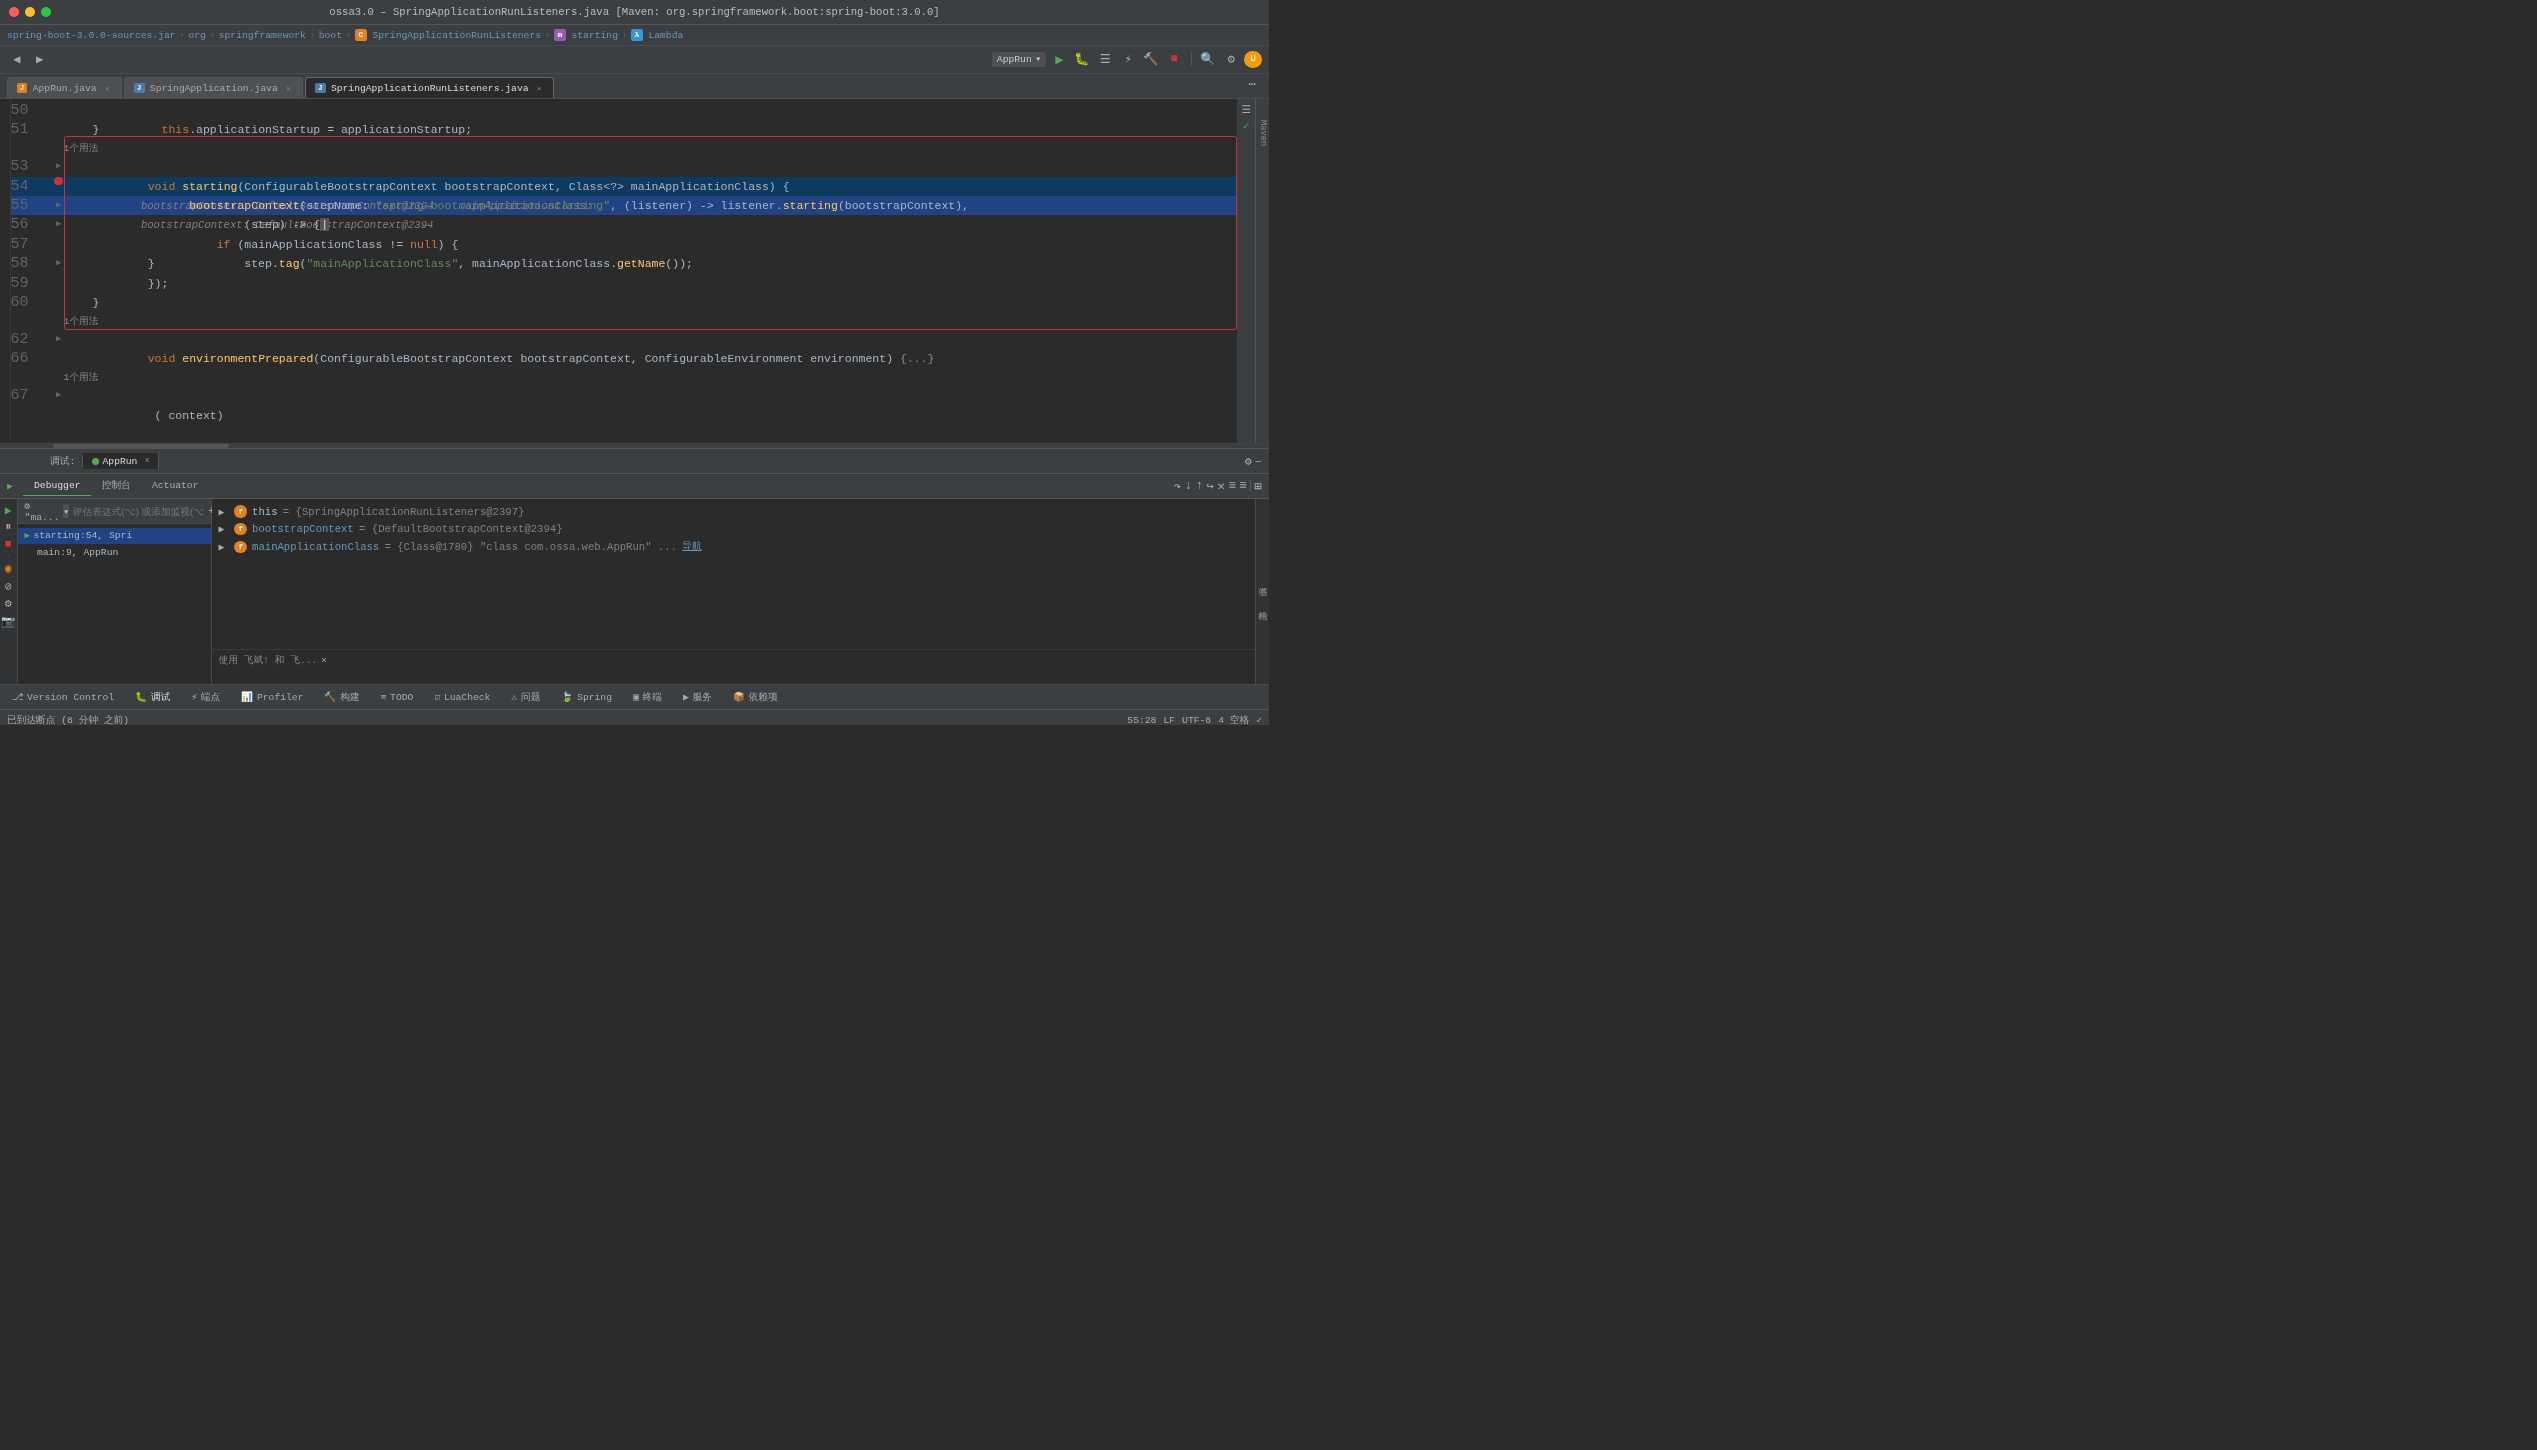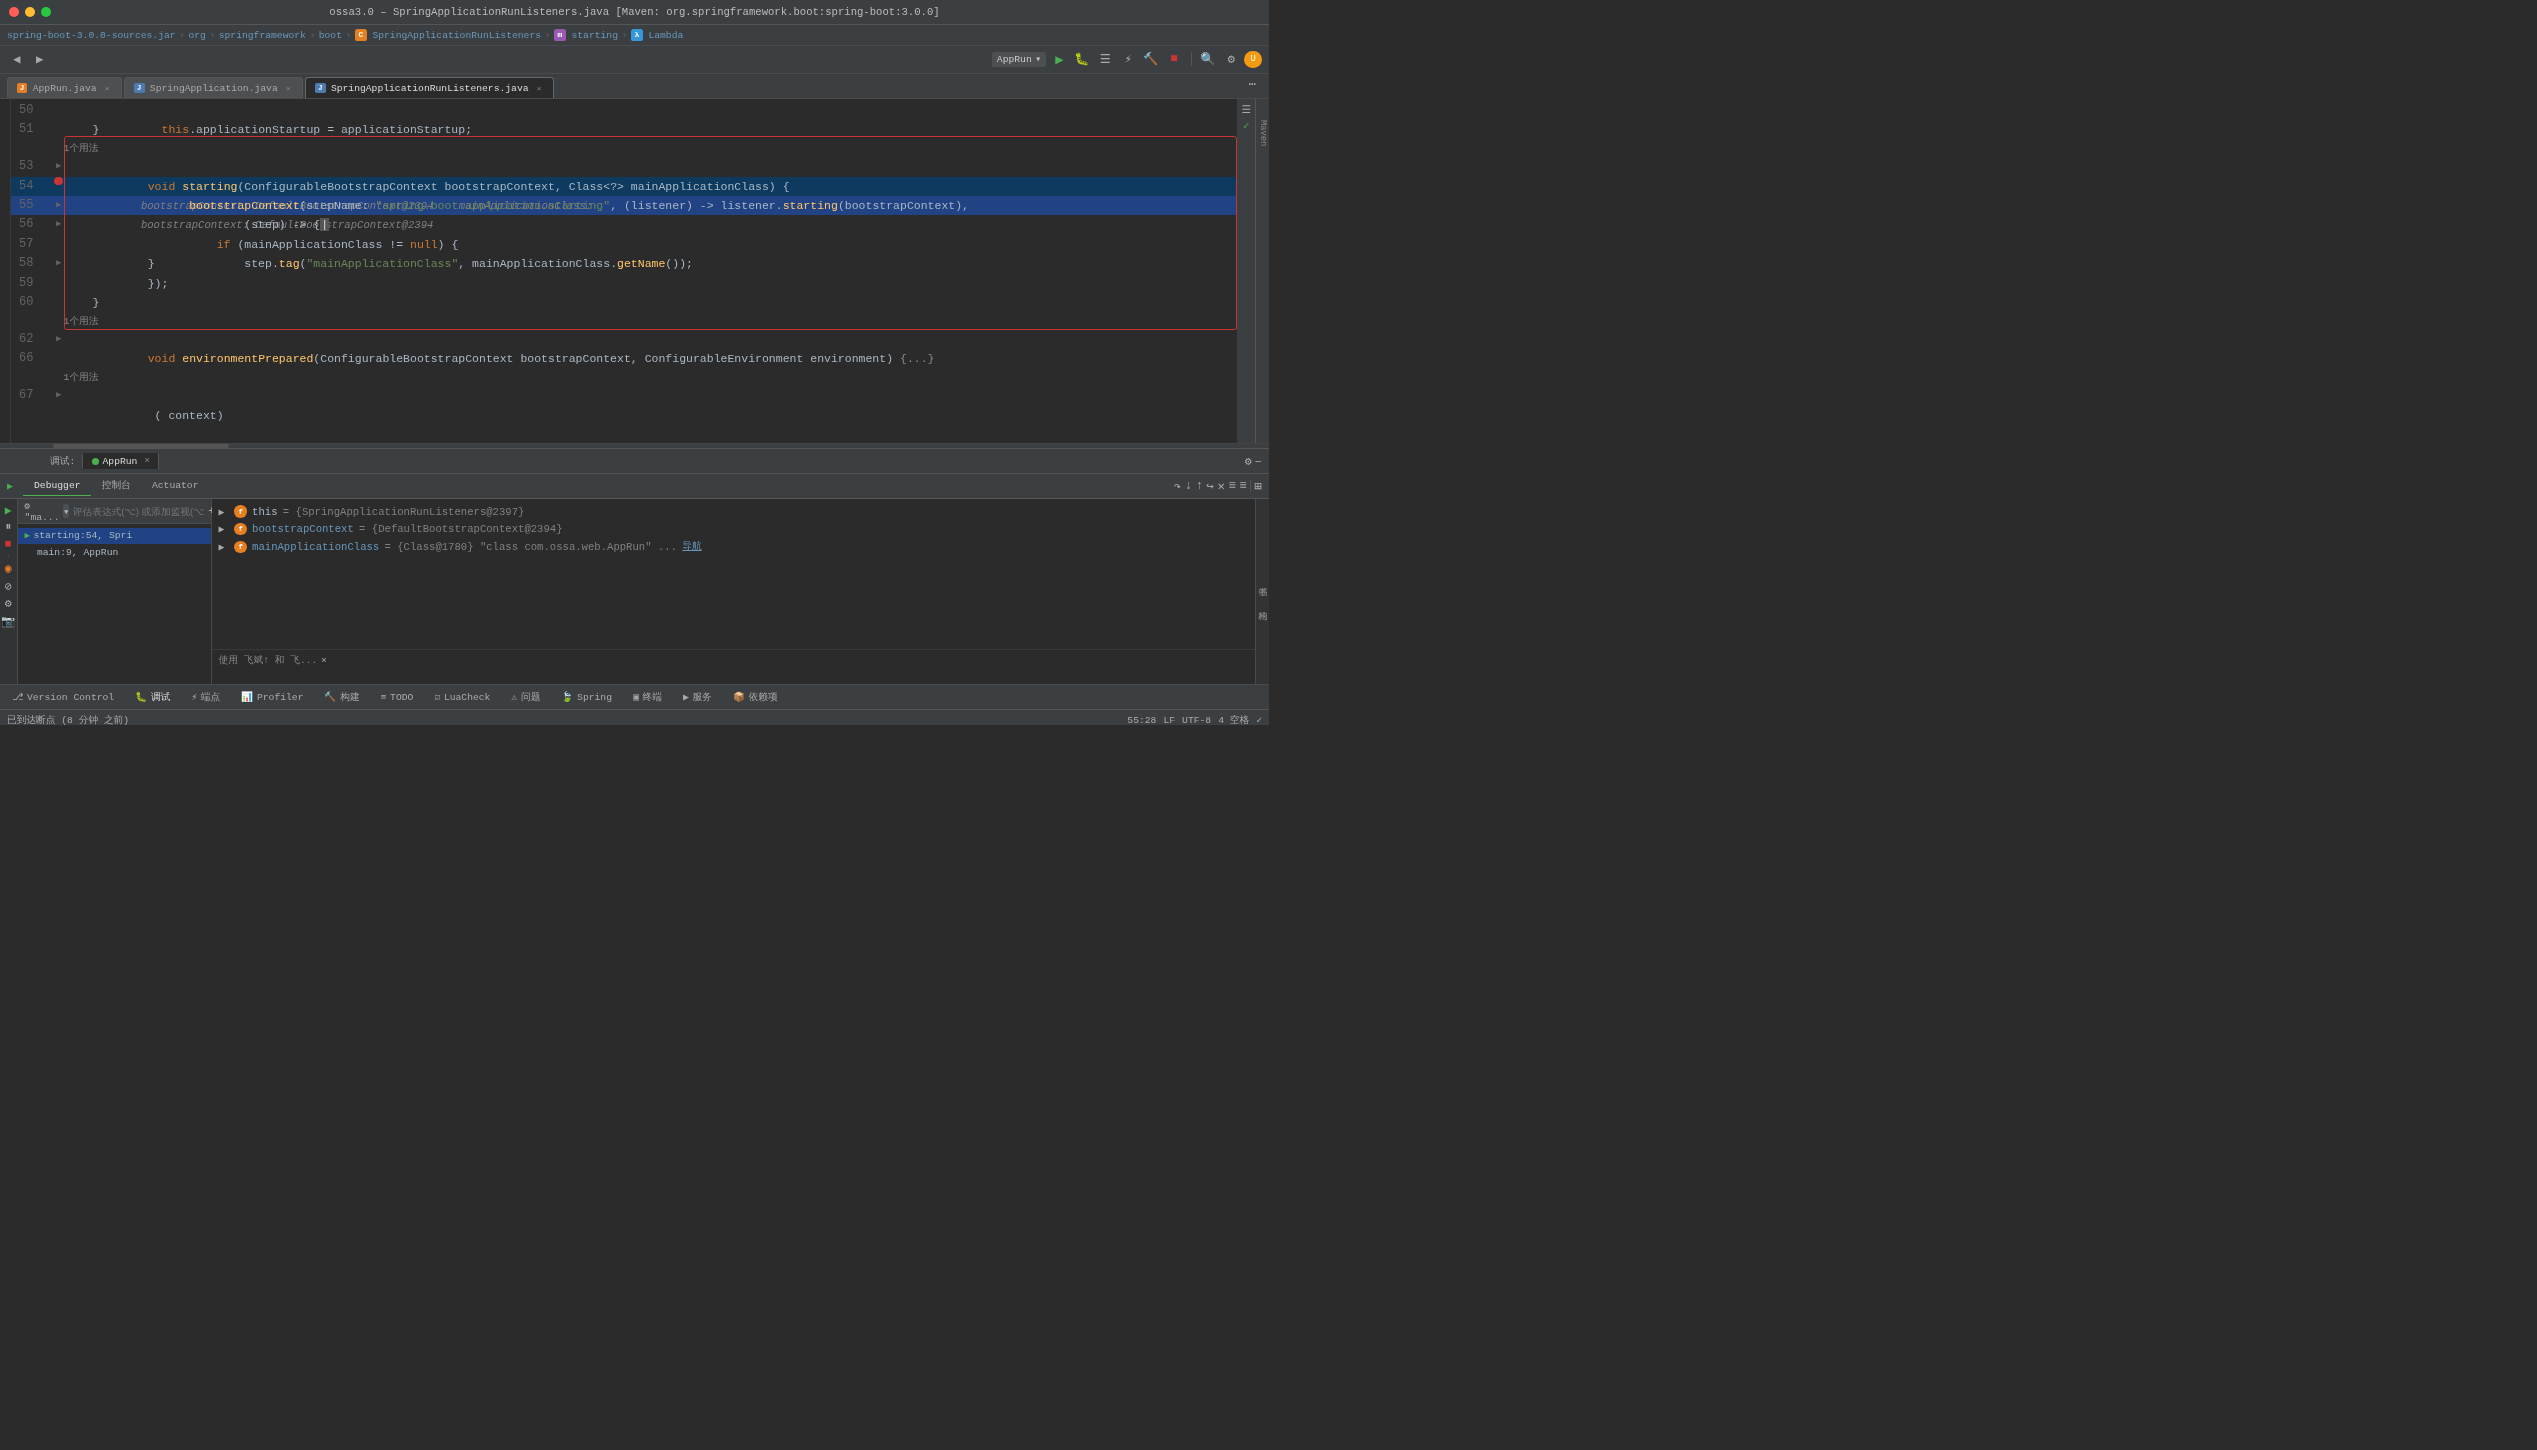--- a/index.html
+++ b/index.html
@@ -176,24 +176,24 @@
     .code-line {
       display: flex;
       align-items: flex-start;
       height: 19.4px;
       line-height: 19.4px;
       font-size: 11.5px;
     }
     .line-num {
       width: 42px;
       min-width: 42px;
-      text-align: center;
+      text-align: left;
       padding-right: 10.6px;
       color: #606366;
-      font-size: 12px;
+      font-size: 15px;
       user-select: none;
       flex-shrink: 0;
     }
     .gutter-icon {
       width: 12.3px;
       min-width: 12.3px;
       display: flex;
       align-items: center;
       justify-content: center;
       color: #606366;

